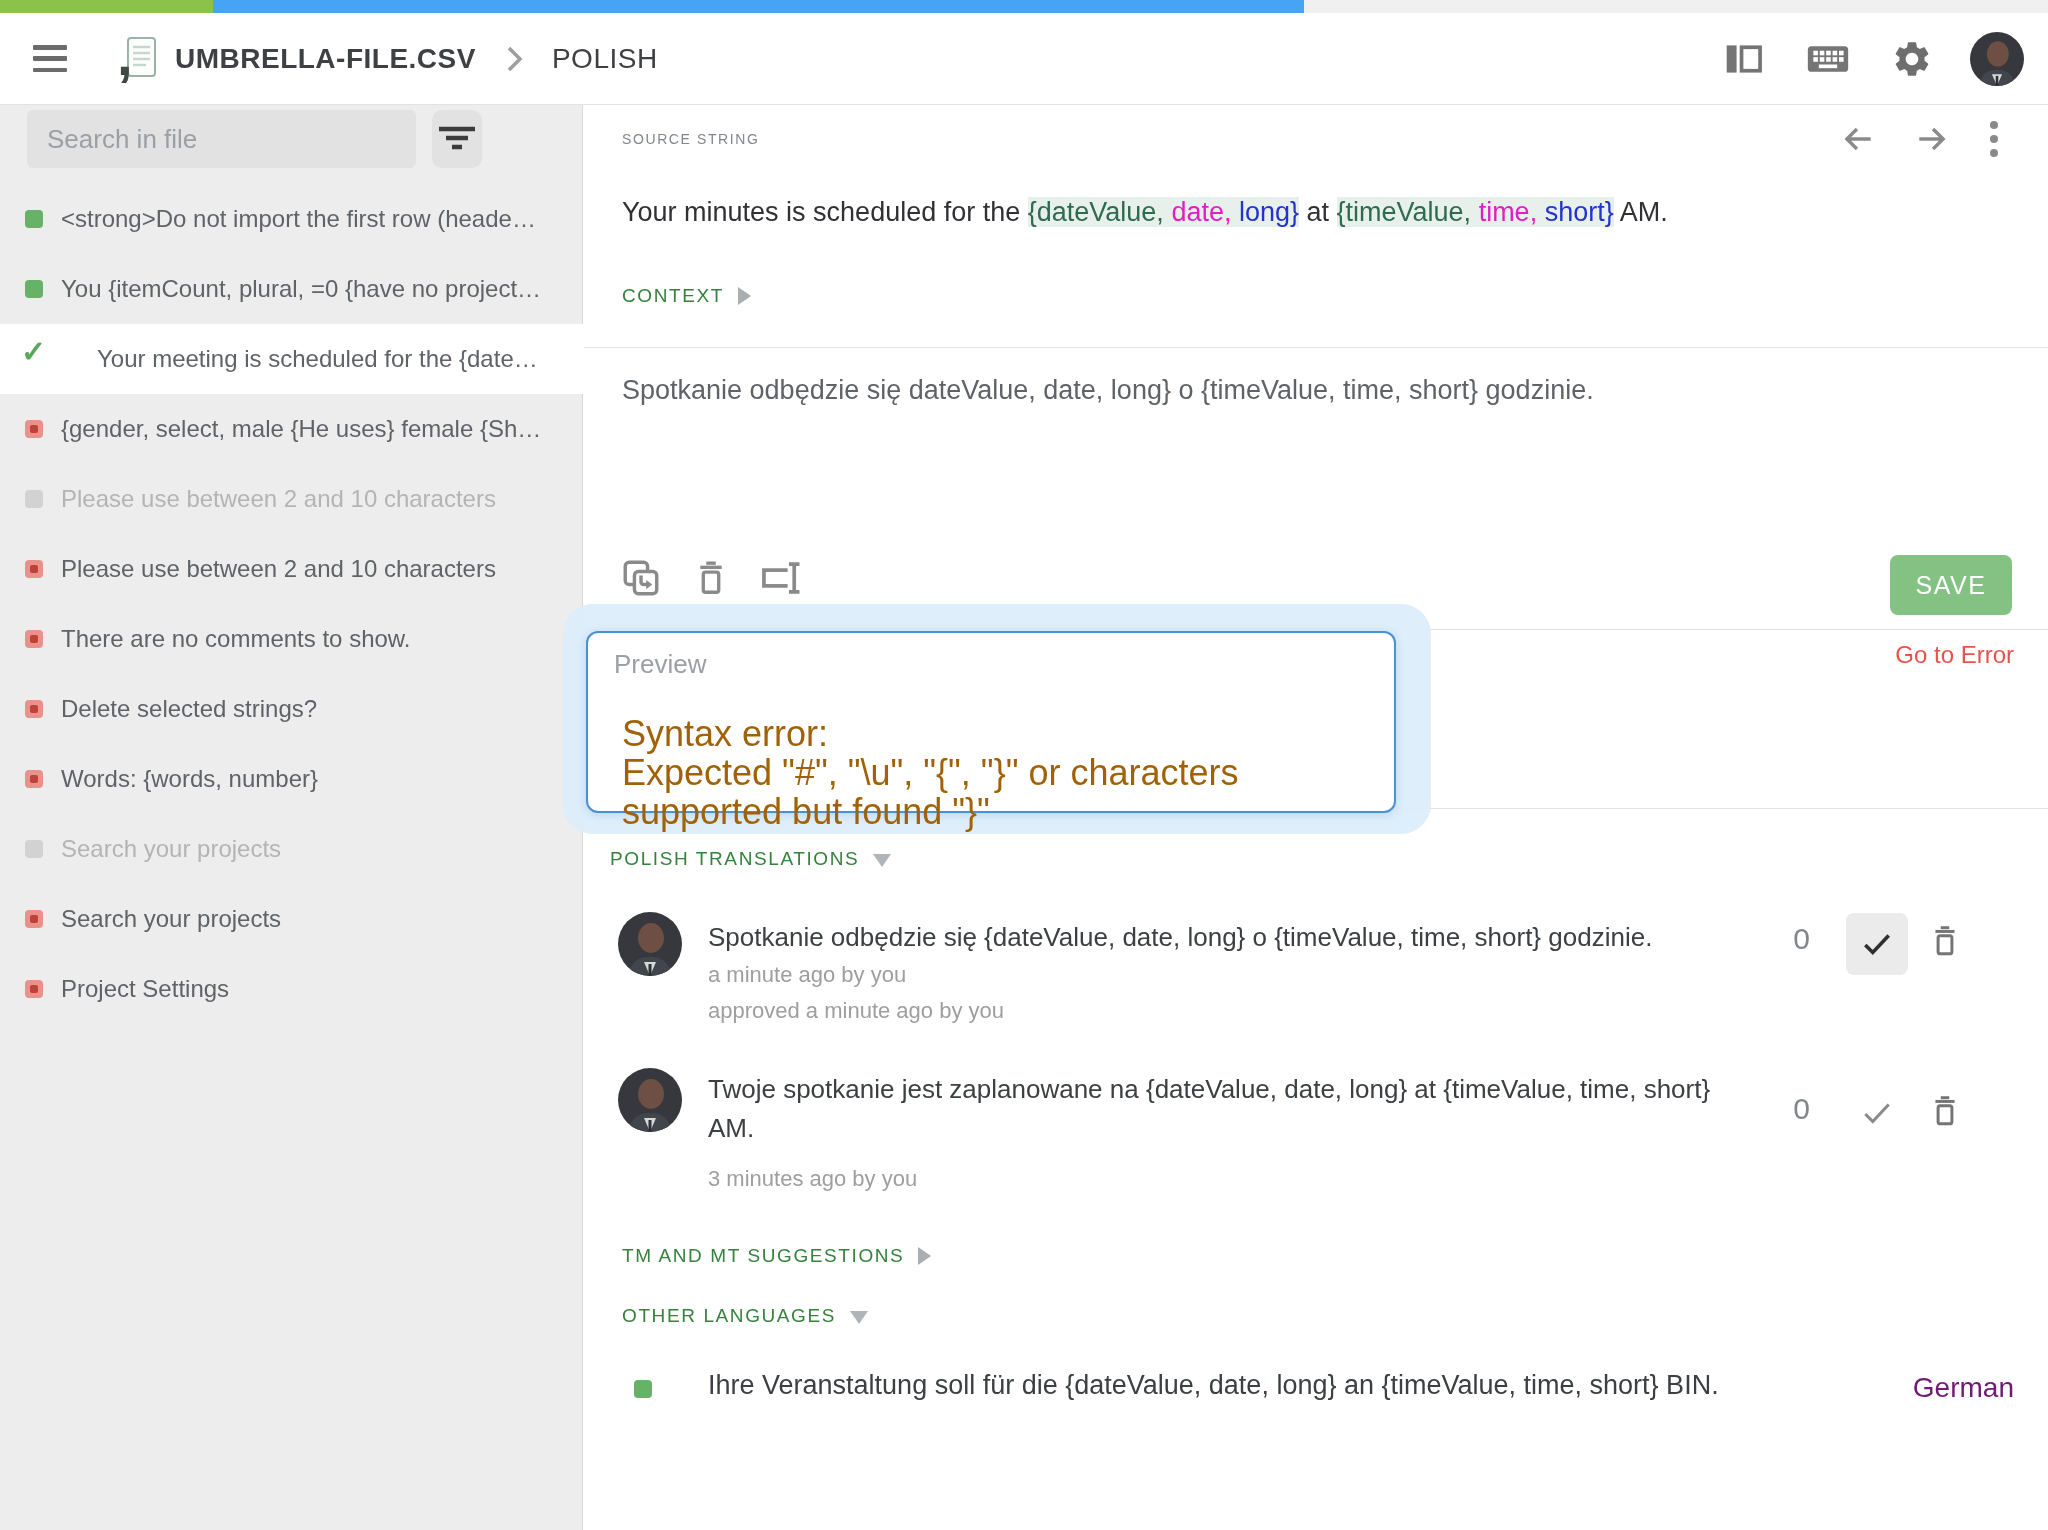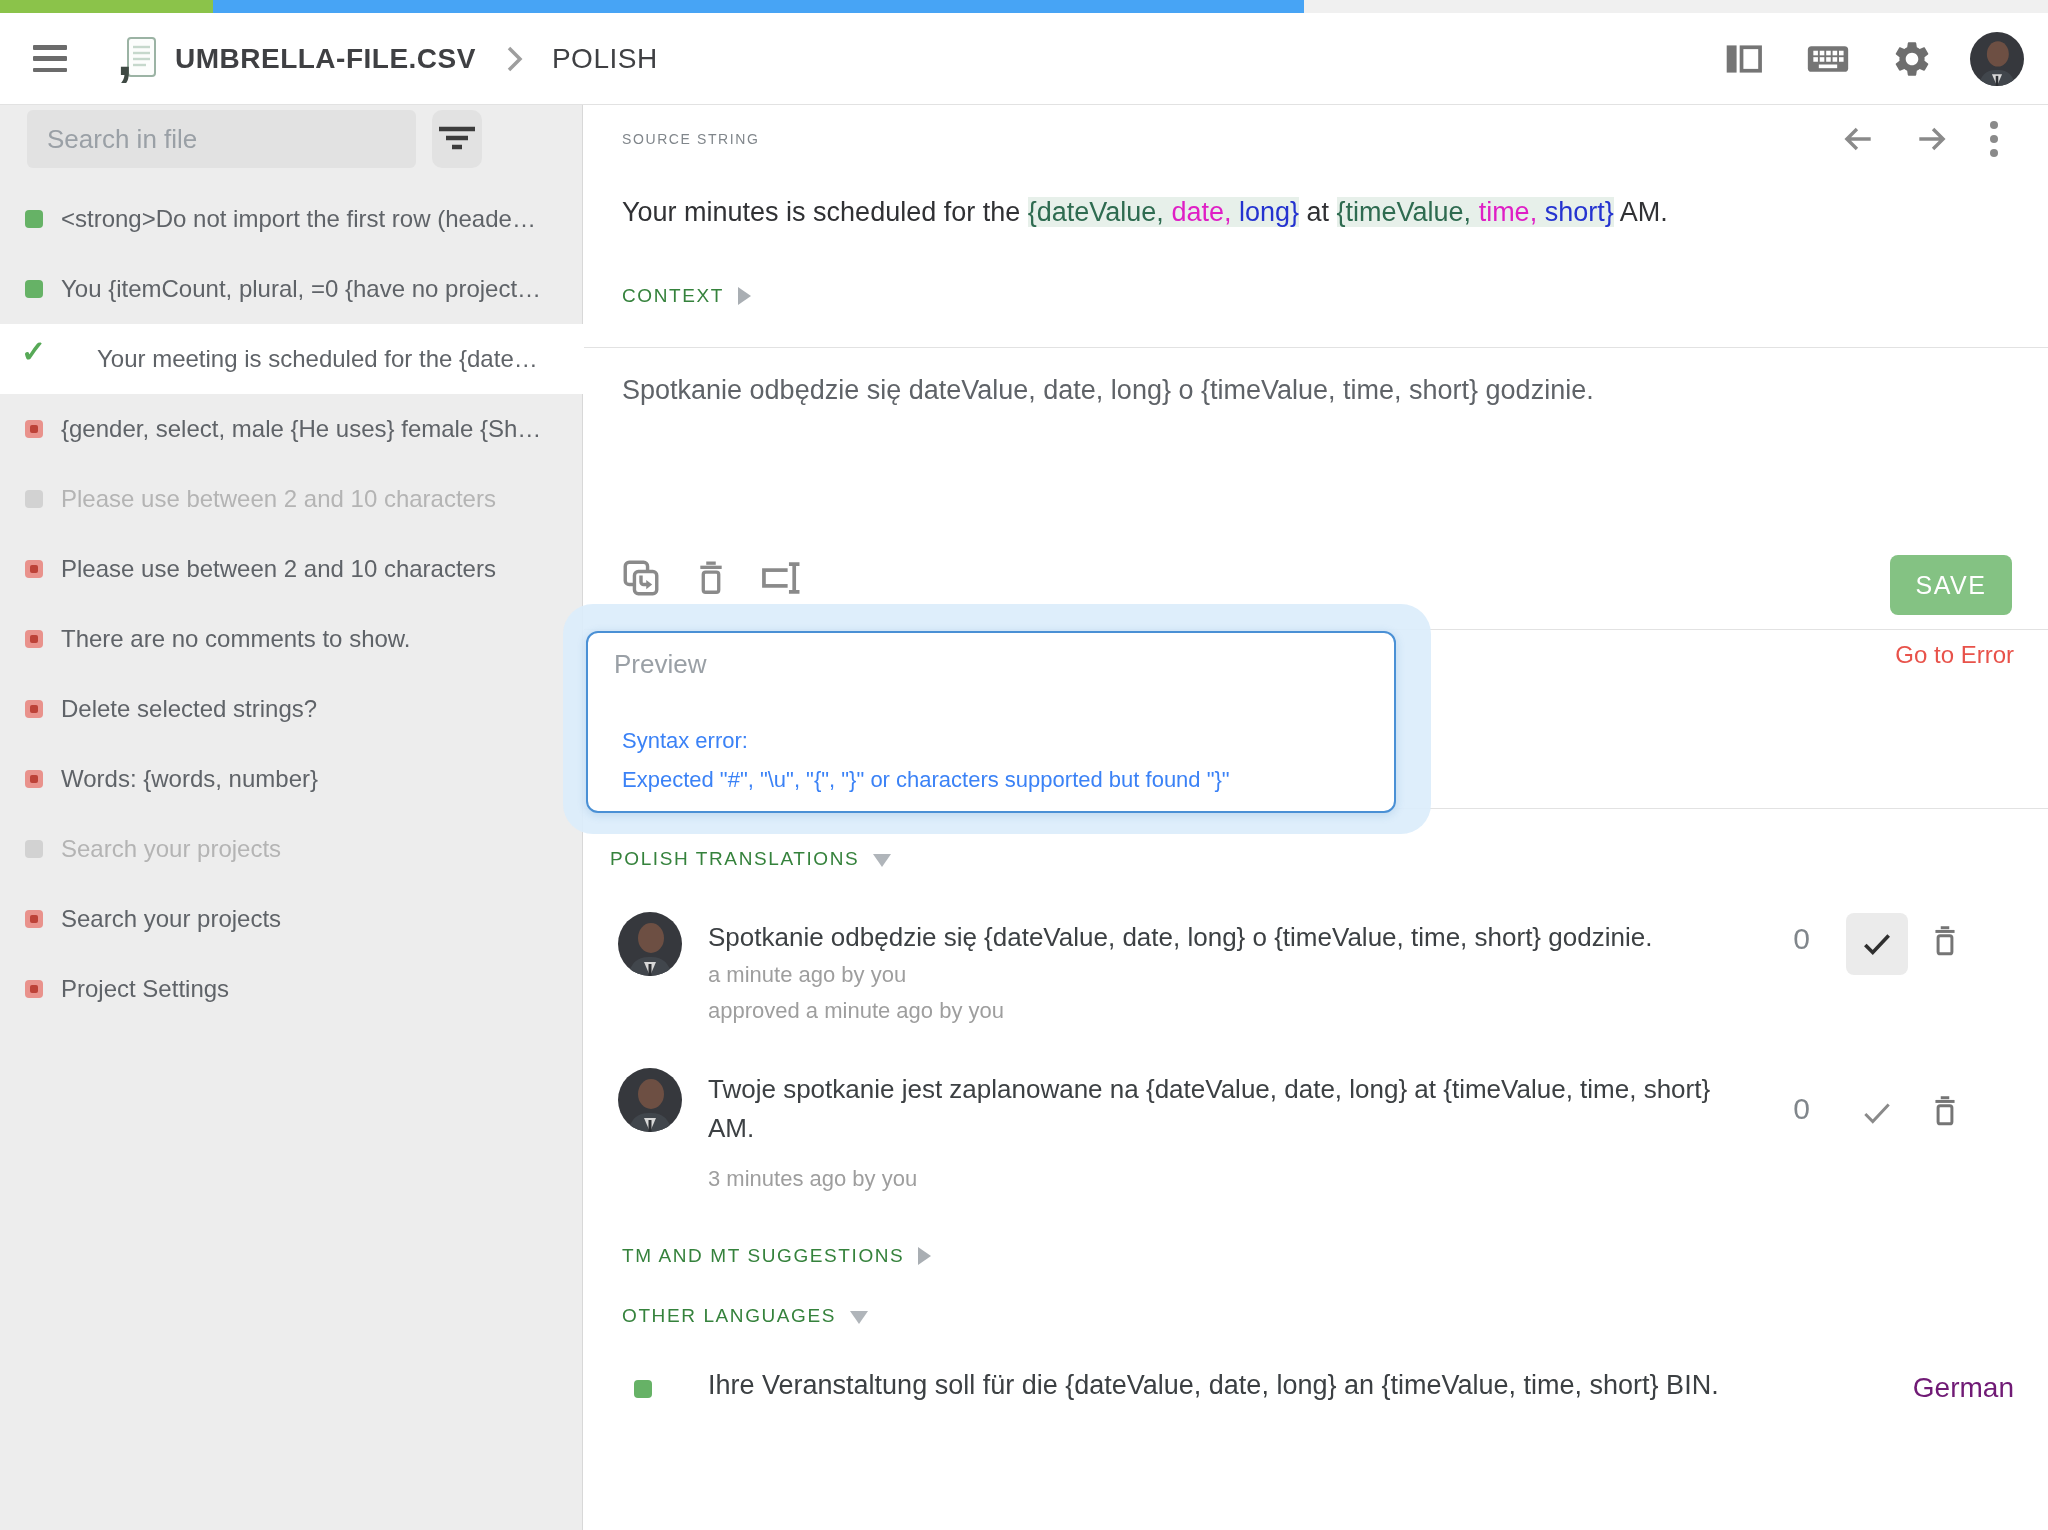--- a/index.html
+++ b/index.html
@@ -78,21 +78,21 @@
   .save-btn{position:absolute;right:36px;top:450px;width:122px;height:60px;border-radius:8px;
         background:#84c283;color:#fff;font-size:25px;font-weight:500;letter-spacing:1.5px;
         display:flex;align-items:center;justify-content:center;cursor:pointer;border:none;
         font-family:"Liberation Sans",sans-serif;}
   .goto-error{position:absolute;right:34px;top:536px;font-size:24px;color:#e8524a;cursor:pointer;}
   .halo{position:absolute;left:-21px;top:499px;width:868px;height:230px;border-radius:30px;
         background:rgba(219,237,251,0.92);}
   .preview-card{position:absolute;left:2px;top:526px;width:806px;height:178px;border-radius:12px;
         border:2px solid #4a90d5;background:#fff;box-shadow:0 2px 10px rgba(40,110,180,.18);}
   .preview-title{position:absolute;left:26px;top:16px;font-size:26px;color:#9aa0a6;}
-  .preview-body{position:absolute;left:34px;top:88px;font-size:22px;color:#3b82f6;line-height:39px;}
+  .preview-body{position:absolute;left:34px;top:81px;font-size:36px;color:#a16207;line-height:39px;}
   .pl-head{position:absolute;left:26px;top:743px;}
   .tm-head{position:absolute;left:38px;top:1140px;}
   .ol-head{position:absolute;left:38px;top:1200px;}
   .t-entry{position:absolute;left:0;right:0;}
   .t-entry.e1{top:801px;height:150px;}
   .t-entry.e2{top:957px;height:160px;}
   .avatar.t{position:absolute;left:34px;top:6px;width:64px;height:64px;}
   .t-text{position:absolute;left:124px;font-size:26px;color:#3c4043;line-height:39px;}
   .t-meta{position:absolute;left:124px;font-size:22px;color:#9e9e9e;}
   .votes{position:absolute;right:238px;font-size:30px;color:#80868b;}

